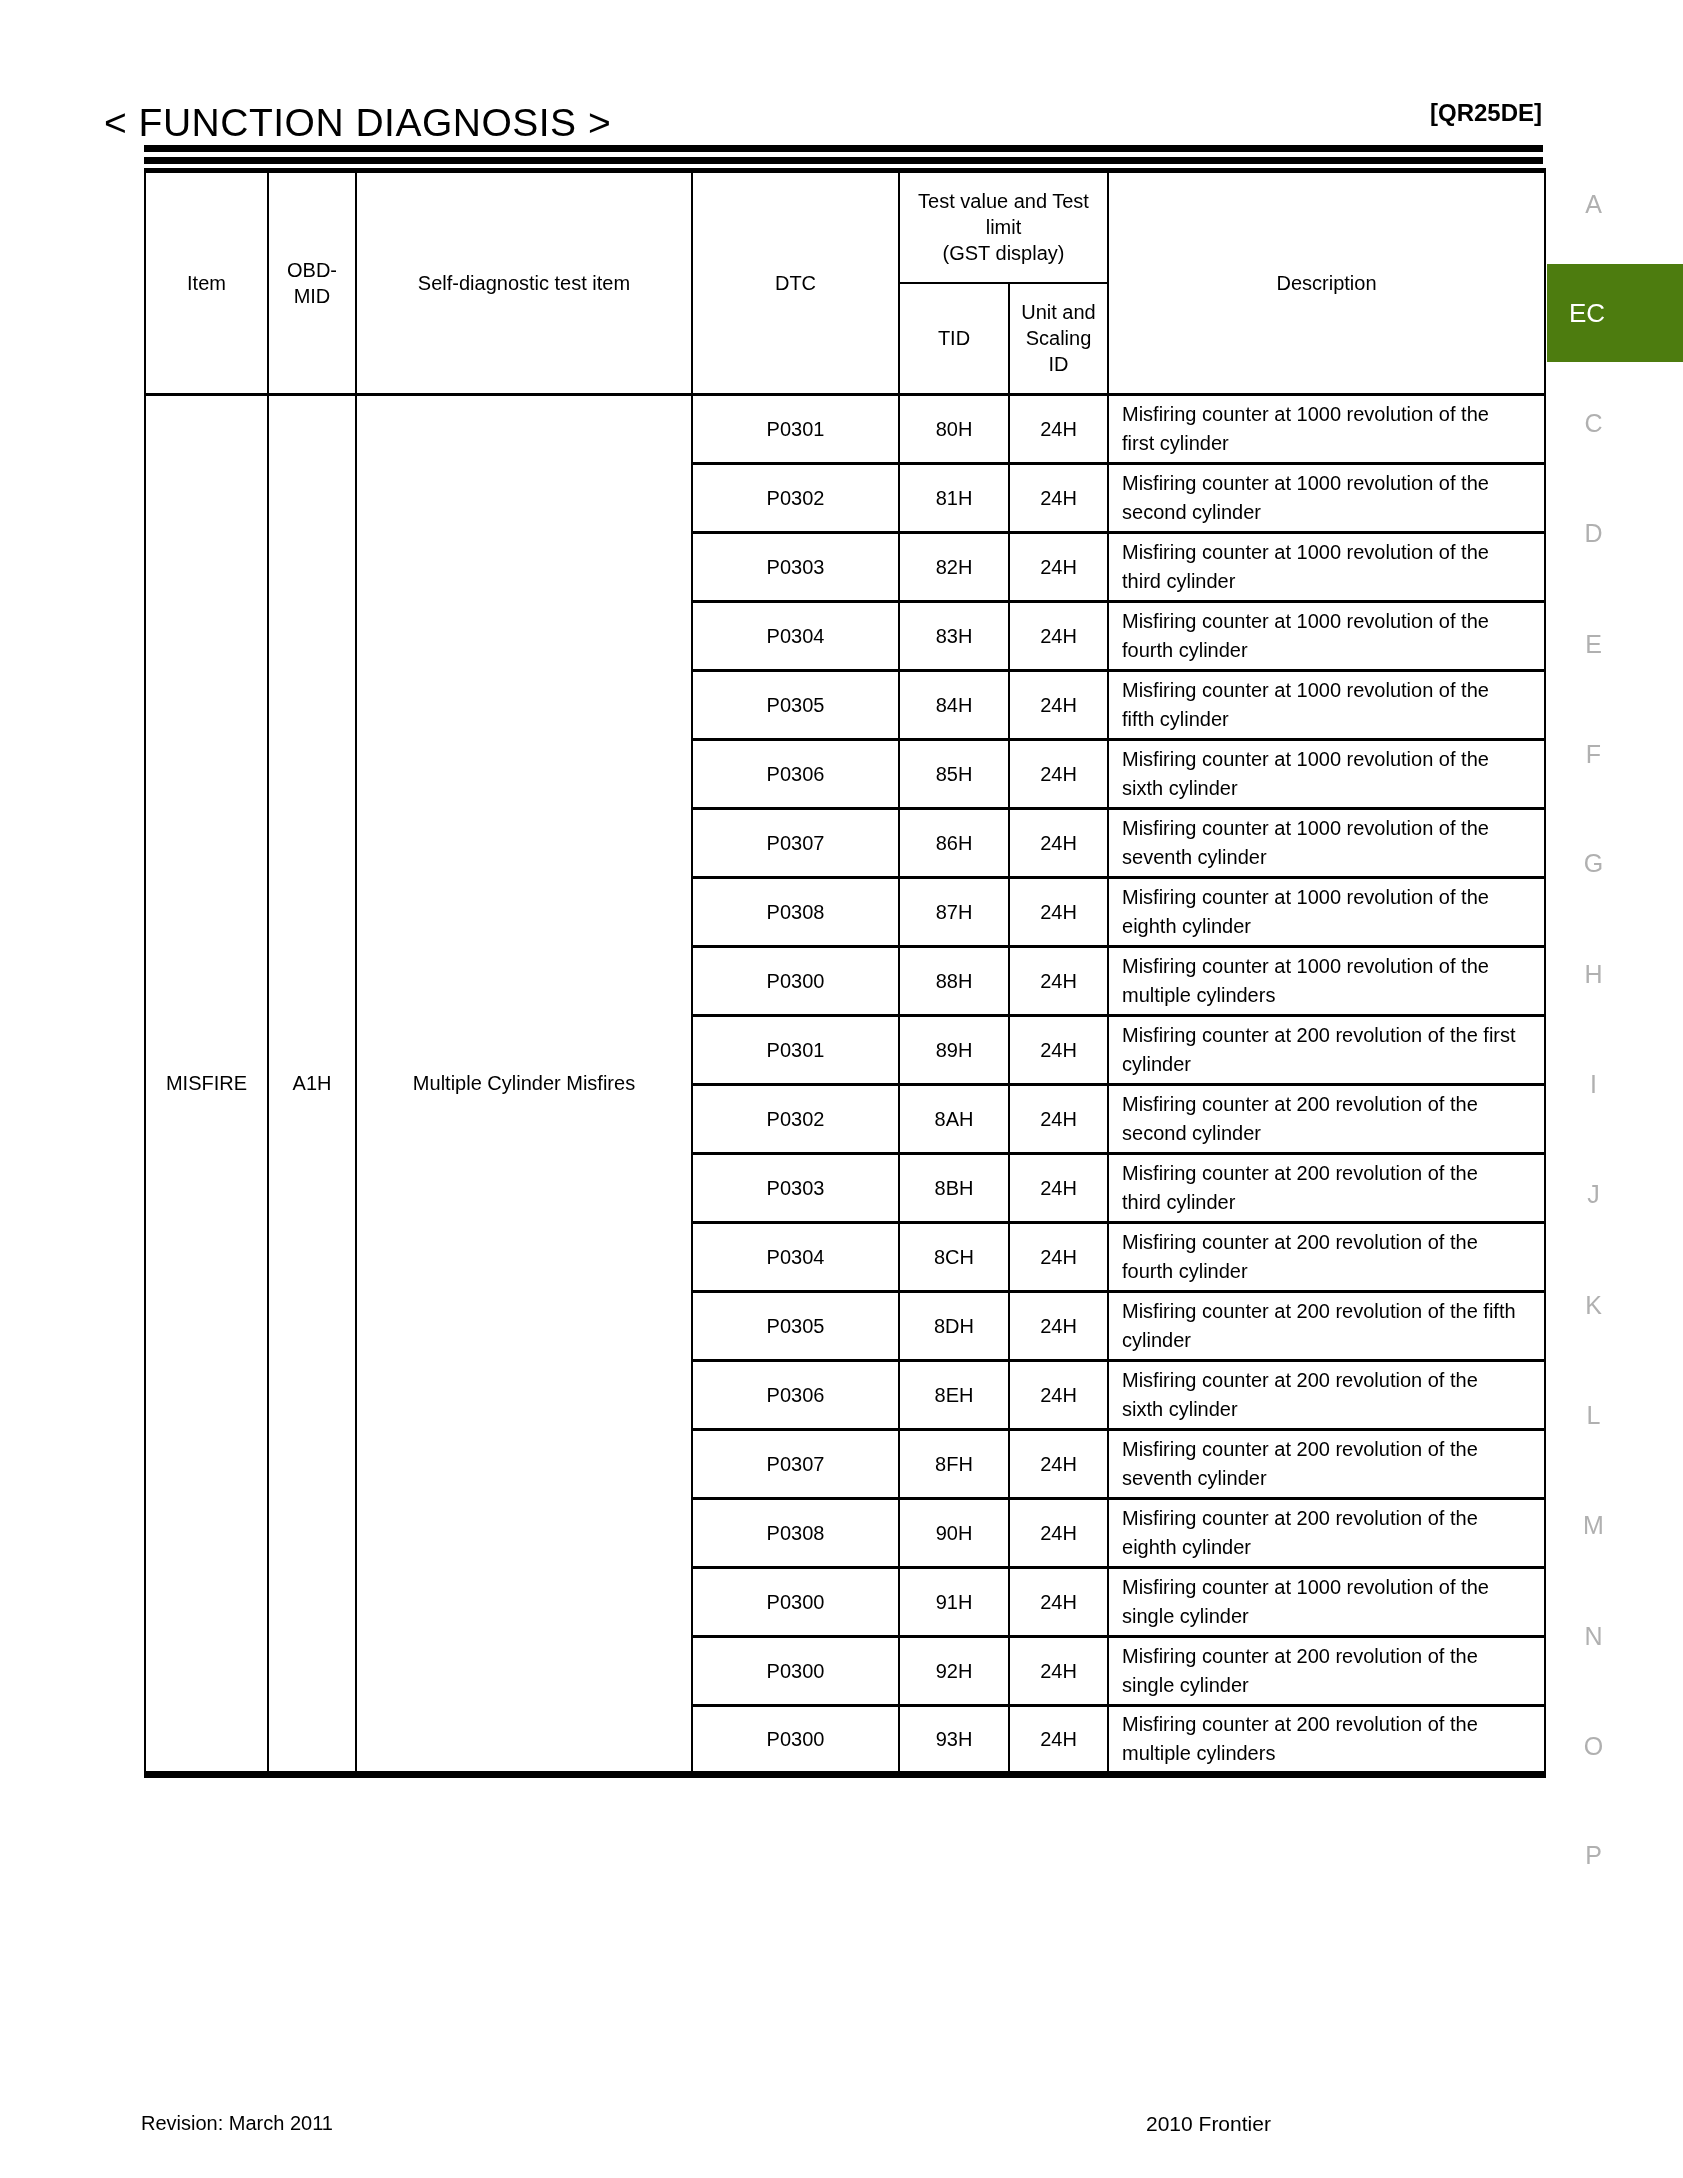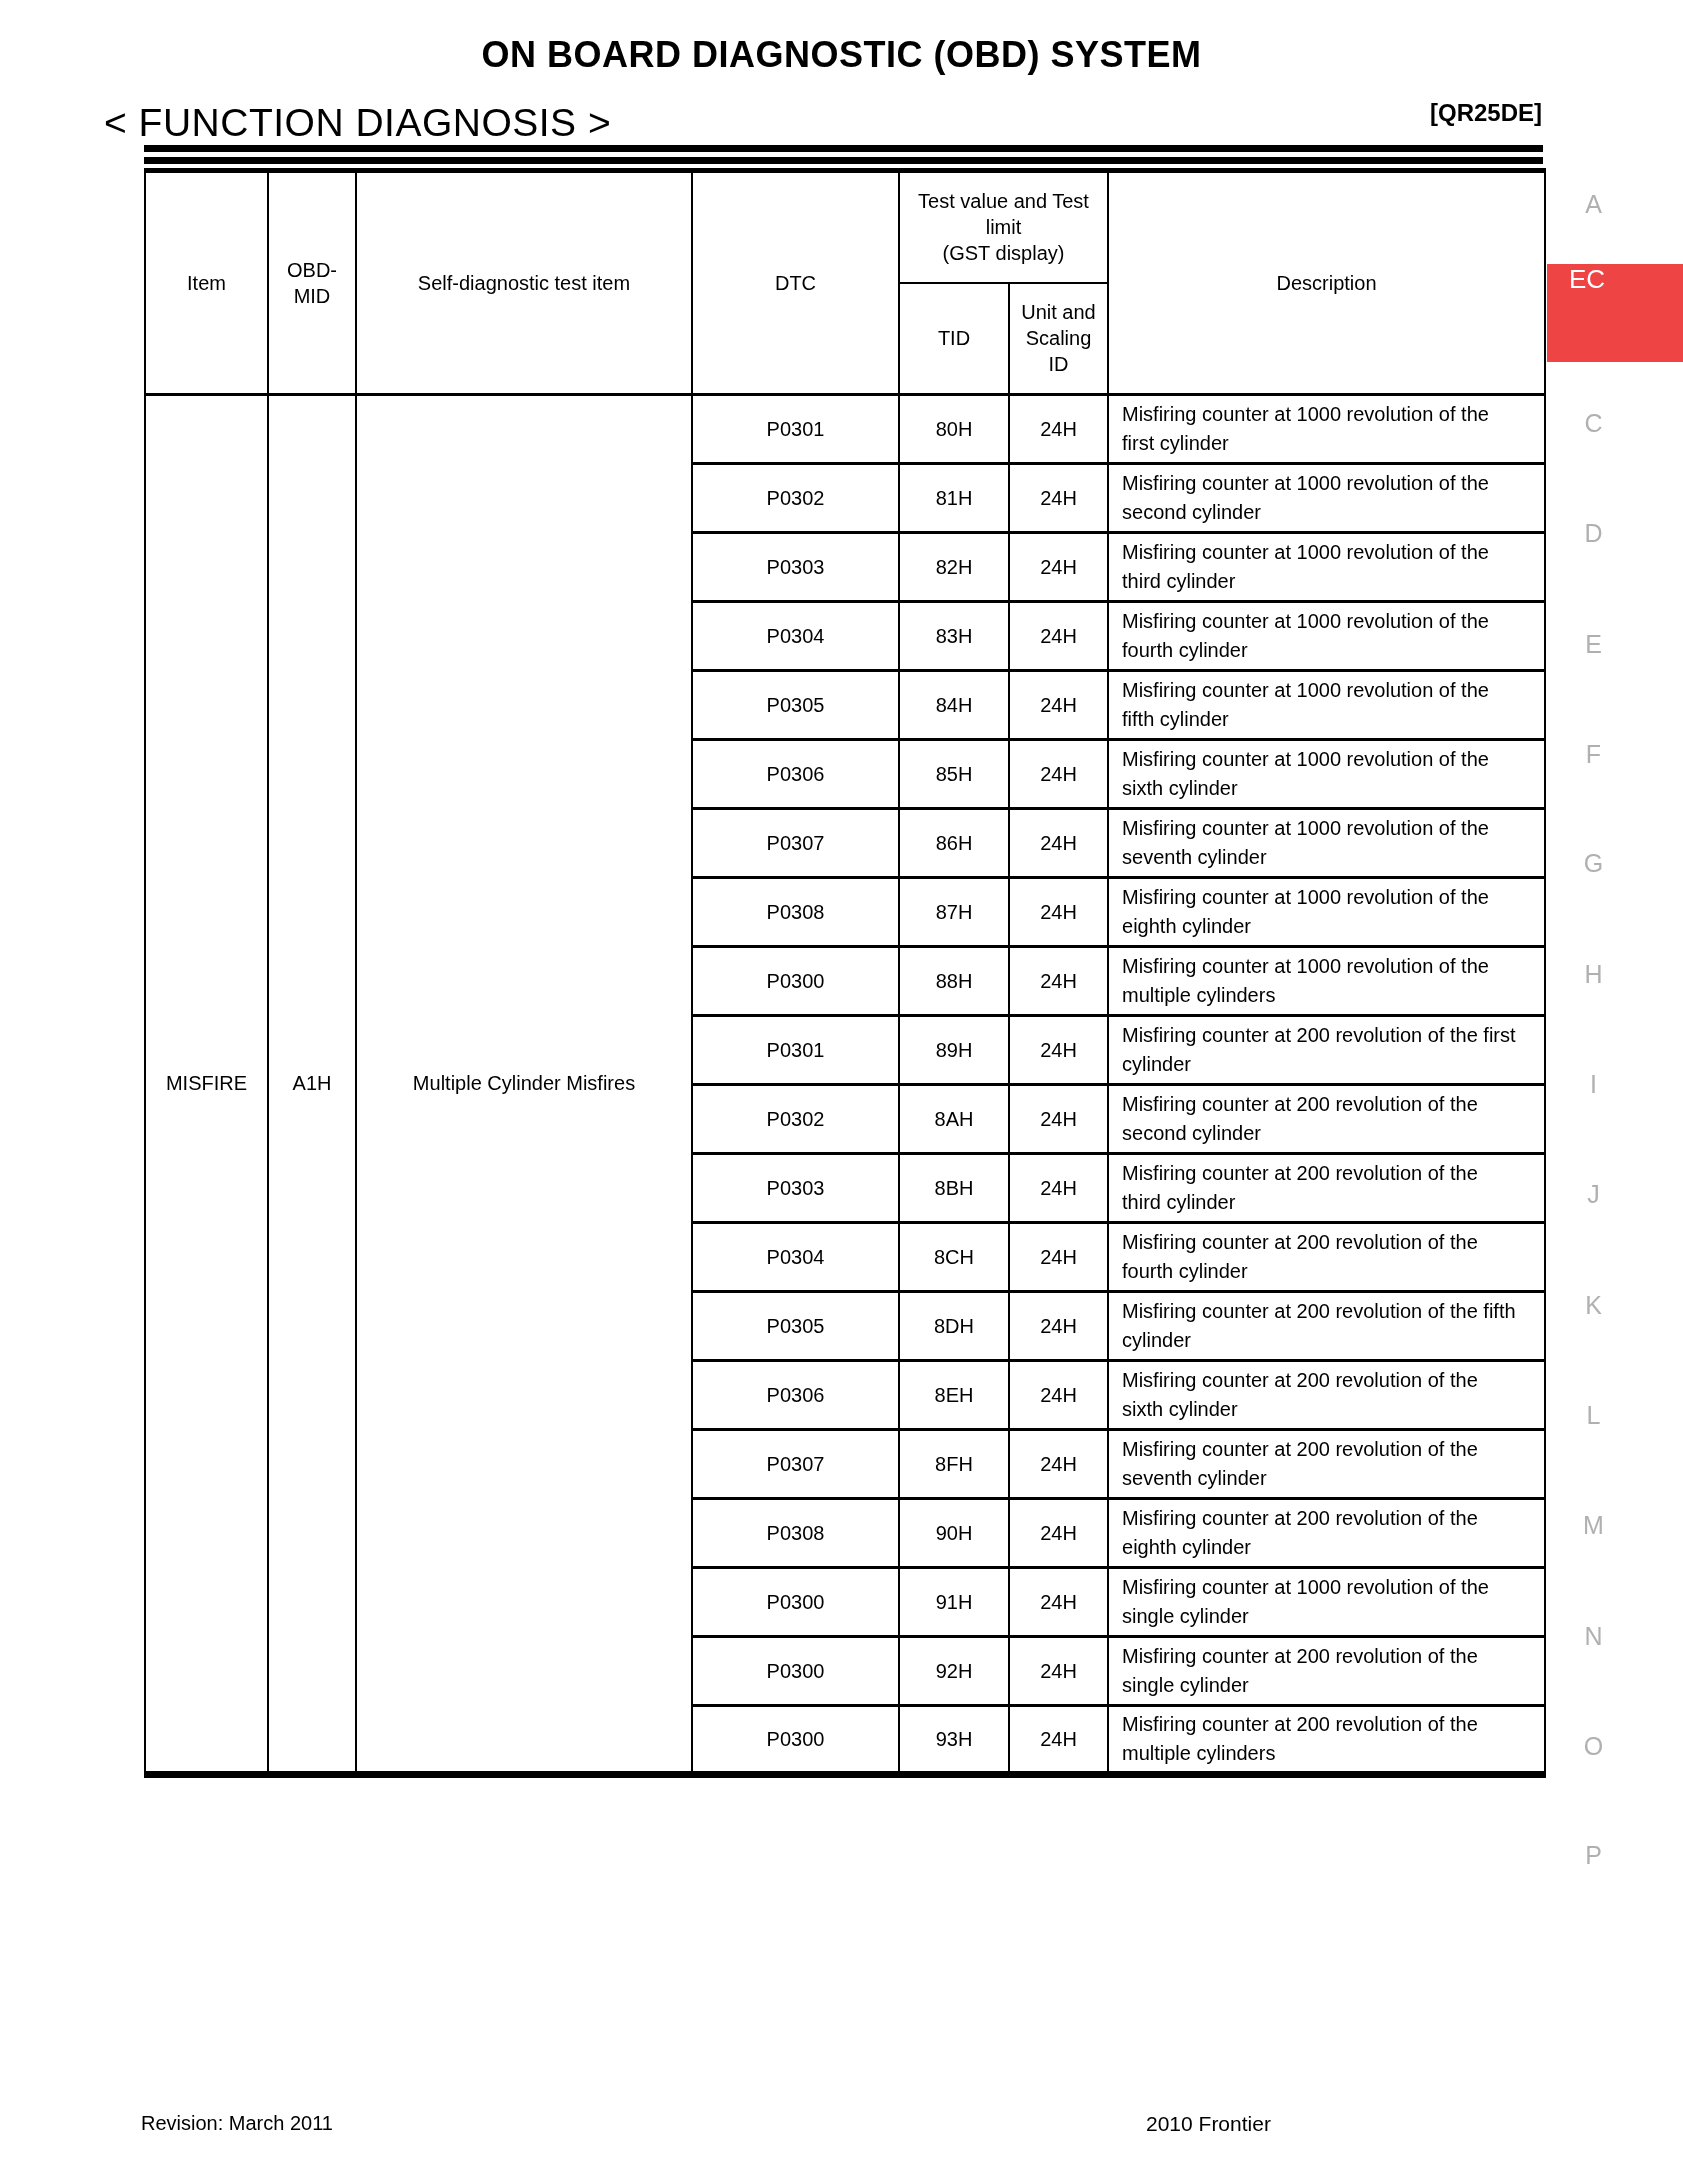--- a/index.html
+++ b/index.html
@@ -38,37 +38,36 @@
   .desc {
     text-align:left !important; padding:0 26px 0 13px !important; line-height:1.45;
   }
 
   .margin-letter {
     position:absolute; left:1566px; width:55px; text-align:center;
     font-size:25px; color:#b0b0b0;
   }
   .ec-tab {
     position:absolute; top:264px; left:1547px; width:136px; height:98px;
-    background:#ef4444; color:#fff; font-size:26px; display:flex; 
+    background:#4d7c0f; color:#fff; font-size:26px; display:flex; align-items:center;
   }
   .ec-tab span { padding-left:22px; }
 
   .footer-revision { position:absolute; top:2112px; left:141px; font-size:20px; }
   .footer-page-number {
     position:absolute; top:2101px; left:0; width:1683px; text-align:center;
     font-size:34px; font-weight:bold;
   }
   .footer-model { position:absolute; top:2112px; left:1146px; width:396px; text-align:left; font-size:21px; }
 </style>
 </head>
 <body>
 
 <div class="page">
 
-  <div class="doc-title">ON BOARD DIAGNOSTIC (OBD) SYSTEM</div>
   <div class="section-heading">&lt; FUNCTION DIAGNOSIS &gt;</div>
   <div class="engine-code">[QR25DE]</div>
 
   <div class="rule rule-top"></div>
   <div class="rule rule-bottom"></div>
 
   <table class="obd-table">
     <colgroup>
       <col style="width:123px">
         <col style="width:88px">

